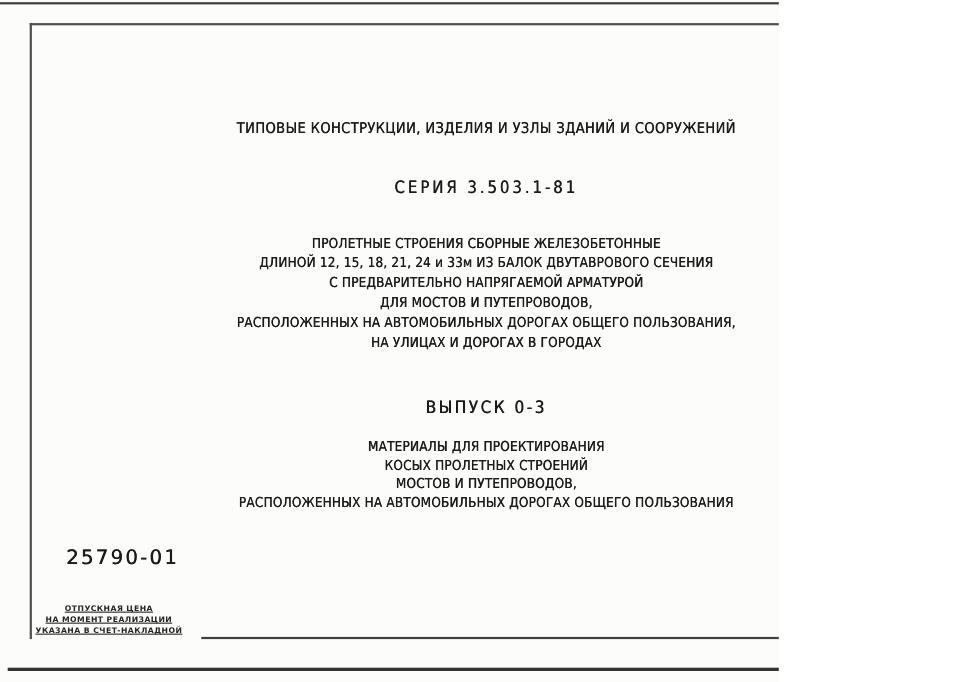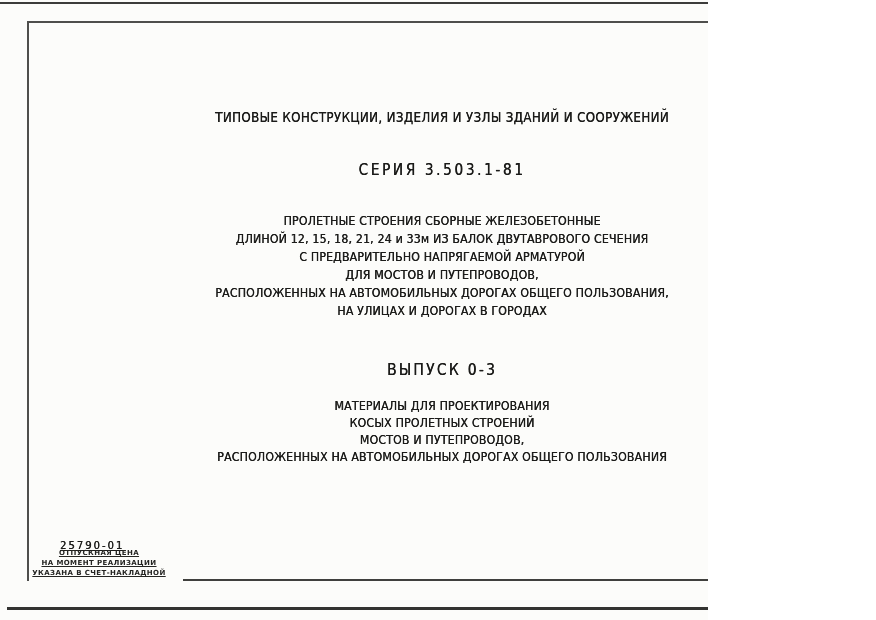--- a/index.html
+++ b/index.html
@@ -43,24 +43,23 @@
   .series{top:161px;font-size:15.5px;letter-spacing:3px;
     transform:scaleX(.88);transform-origin:50% 50%;}
   .para{line-height:18px;font-size:12.5px;letter-spacing:.2px;
     transform:scaleX(.88);transform-origin:50% 50%;}
   .para div{white-space:nowrap;}
   .title-block{top:212px;}
   .issue{top:361px;font-size:15.5px;letter-spacing:2.5px;
     transform:scaleX(.9);transform-origin:50% 50%;}
   .subtitle-block{top:397px;line-height:17px;}
   .doc-number{
-    position:absolute;left:60px;top:540px;
-    font-size:10px;letter-spacing:2px;white-space:nowrap;
+    position:absolute;left:60px;top:497px;
+    font-size:18px;letter-spacing:2px;white-space:nowrap;
     text-shadow:.35px 0 0 currentColor;
-    text-decoration:underline;
   }
   .price-note{
     position:absolute;left:16px;top:548px;width:166px;
     font-size:7px;line-height:10px;font-weight:bold;
     letter-spacing:.4px;text-transform:uppercase;text-align:center;
     color:#242422;
     text-decoration:underline;
   }
   .watermark{
     position:absolute;left:836px;top:428px;

